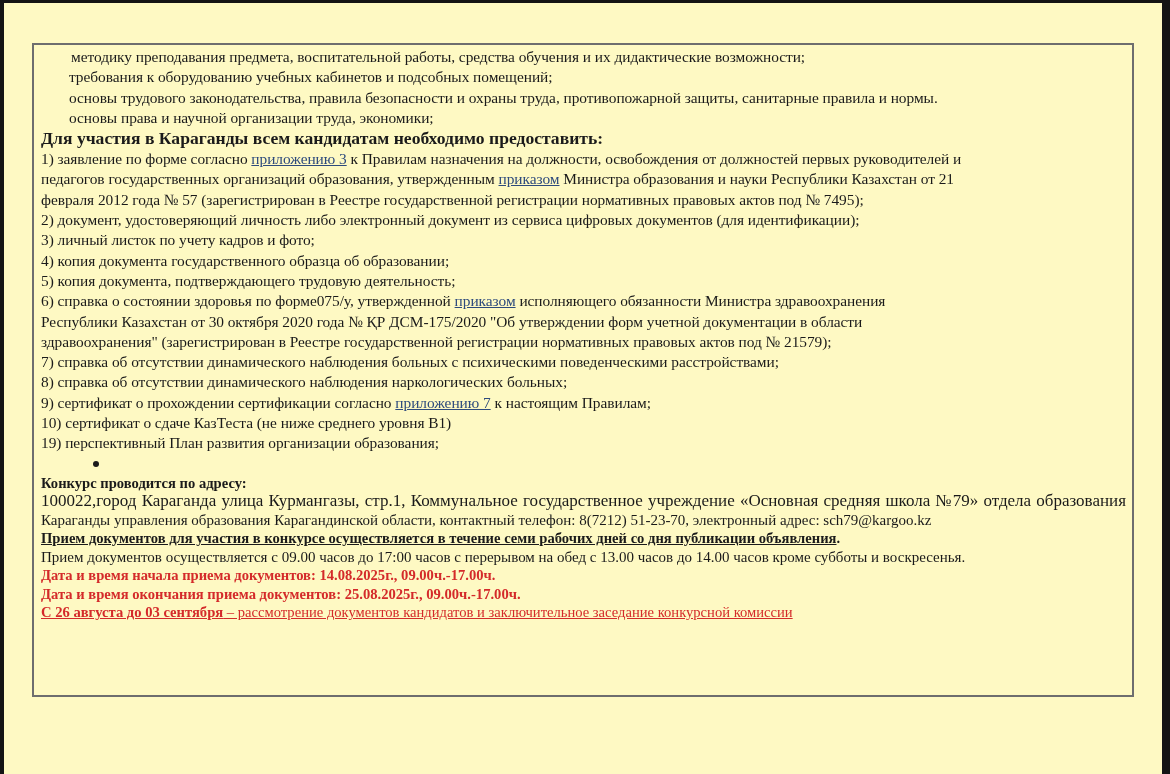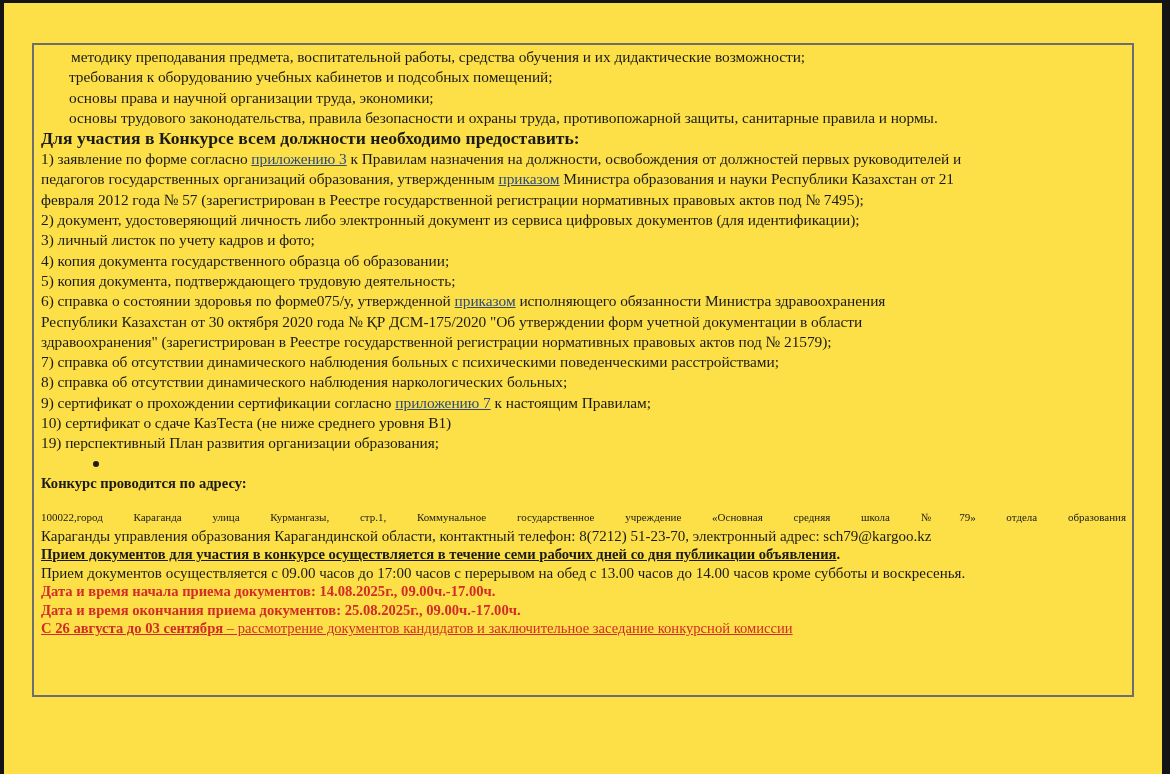--- a/index.html
+++ b/index.html
@@ -5,21 +5,21 @@
   html, body { margin: 0; padding: 0; }
   body {
     width: 1170px; height: 774px; overflow: hidden;
     background: #141414;
     position: relative;
     font-family: "Liberation Serif", "DejaVu Serif", serif;
     color: #1a1a1a;
   }
   .page {
     position: absolute; left: 4px; top: 3px; width: 1158px; height: 771px;
-    background: #fde047;
+    background: #fef9c3;
   }
   .box {
     position: absolute; left: 28px; top: 40px; width: 1102px; height: 654px;
     border: 2px solid #6e6e6e;
     border-right-width: 2px;
     box-sizing: border-box;
     padding: 0 6px 0 7px;
   }
   .line {
     font-size: 15.4px; line-height: 20.3px; white-space: nowrap; letter-spacing: -0.05px;
@@ -34,39 +34,39 @@
   .bullet-line {
     font-size: 14.2px; line-height: 20px; white-space: nowrap; padding-left: 52px;
     position: relative;
   }
   .bullet-dot {
     display: inline-block; width: 6px; height: 6px; border-radius: 50%; background: #1a1a1a;
     margin-right: 14px; vertical-align: middle; position: relative; top: -1px;
   }
   .bold-sm { font-weight: bold; font-size: 14.6px; line-height: 18.5px; white-space: nowrap; }
   .sm { font-size: 15px; line-height: 18.5px; white-space: nowrap; }
-  .sm-just { font-size: 11px; line-height: 18.5px; text-align: justify; text-align-last: justify; margin-top: 16px; }
+  .sm-just { font-size: 17px; line-height: 18.5px; text-align: justify; text-align-last: justify; }
   .u { text-decoration: underline; }
   .red-bold { color: #d42a2a; font-weight: bold; font-size: 14.6px; line-height: 18.5px; white-space: nowrap; }
   .red-norm { font-weight: normal; }
 </style>
 </head>
 <body>
 
 <div class="page">
   <div class="box">
 
     <div style="margin-top:2px;">
       <div class="line first">методику преподавания предмета, воспитательной работы, средства обучения и их дидактические возможности;</div>
       <div class="line ind">требования к оборудованию учебных кабинетов и подсобных помещений;</div>
+      <div class="line ind">основы трудового законодательства, правила безопасности и охраны труда, противопожарной защиты, санитарные правила и нормы.</div>
       <div class="line ind">основы права и научной организации труда, экономики;</div>
-      <div class="line ind">основы трудового законодательства, правила безопасности и охраны труда, противопожарной защиты, санитарные правила и нормы.</div>
     </div>
 
-    <div class="heading">Для участия в Конкурсе всем должности  необходимо предоставить:</div>
+    <div class="heading">Для участия в Караганды всем кандидатам  необходимо предоставить:</div>
 
     <div>
       <div class="line">
         <span>1) заявление по форме согласно </span><a class="link">приложению 3</a><span> к Правилам назначения на должности, освобождения от должностей первых руководителей и</span>
       </div>
       <div class="line">
         <span>педагогов государственных организаций образования, утвержденным </span><a class="link">приказом</a><span> Министра образования и науки Республики Казахстан от 21</span>
       </div>
       <div class="line">февраля 2012 года № 57 (зарегистрирован в Реестре государственной регистрации нормативных правовых актов под № 7495);</div>
       <div class="line">2) документ, удостоверяющий личность либо электронный документ из сервиса цифровых документов (для идентификации);</div>

